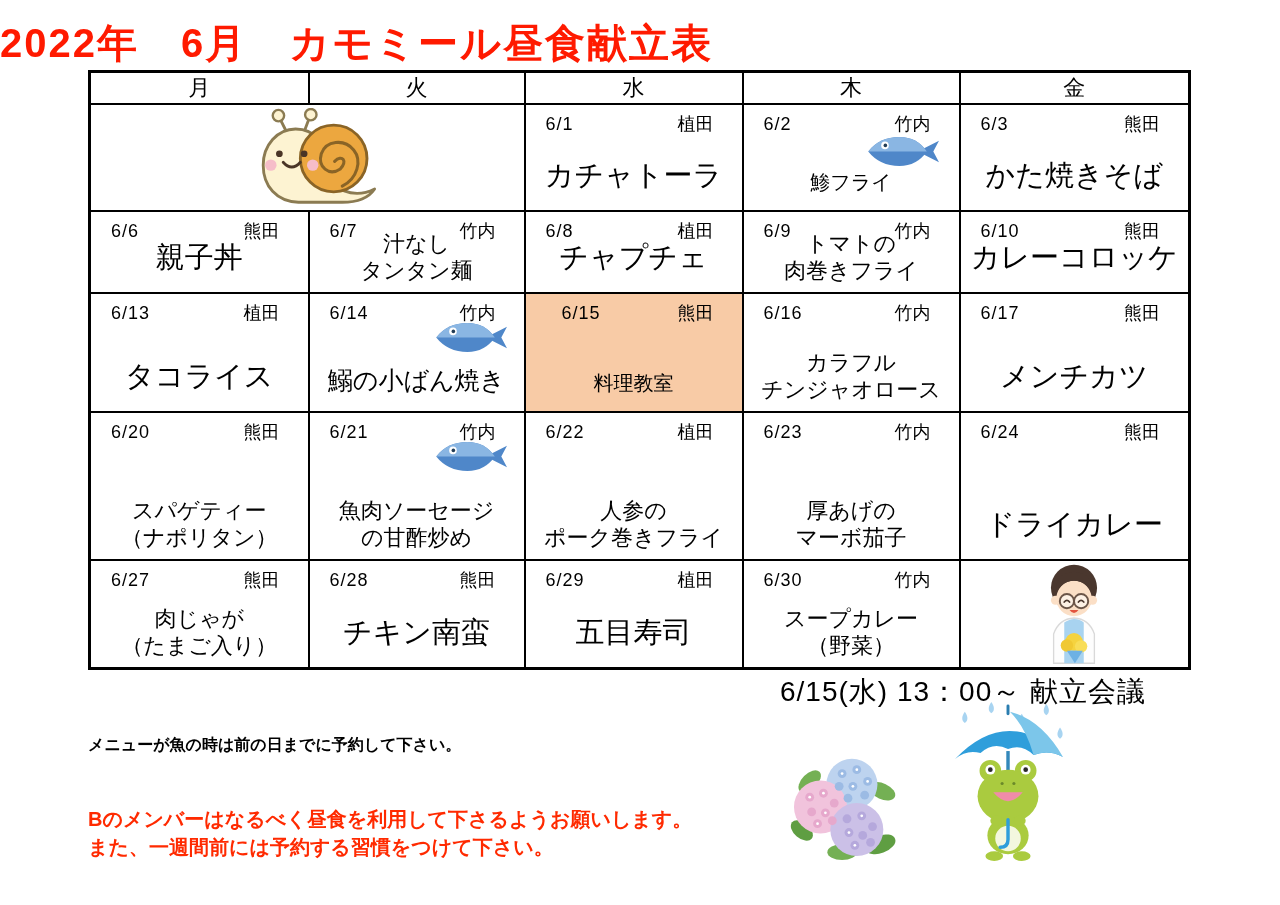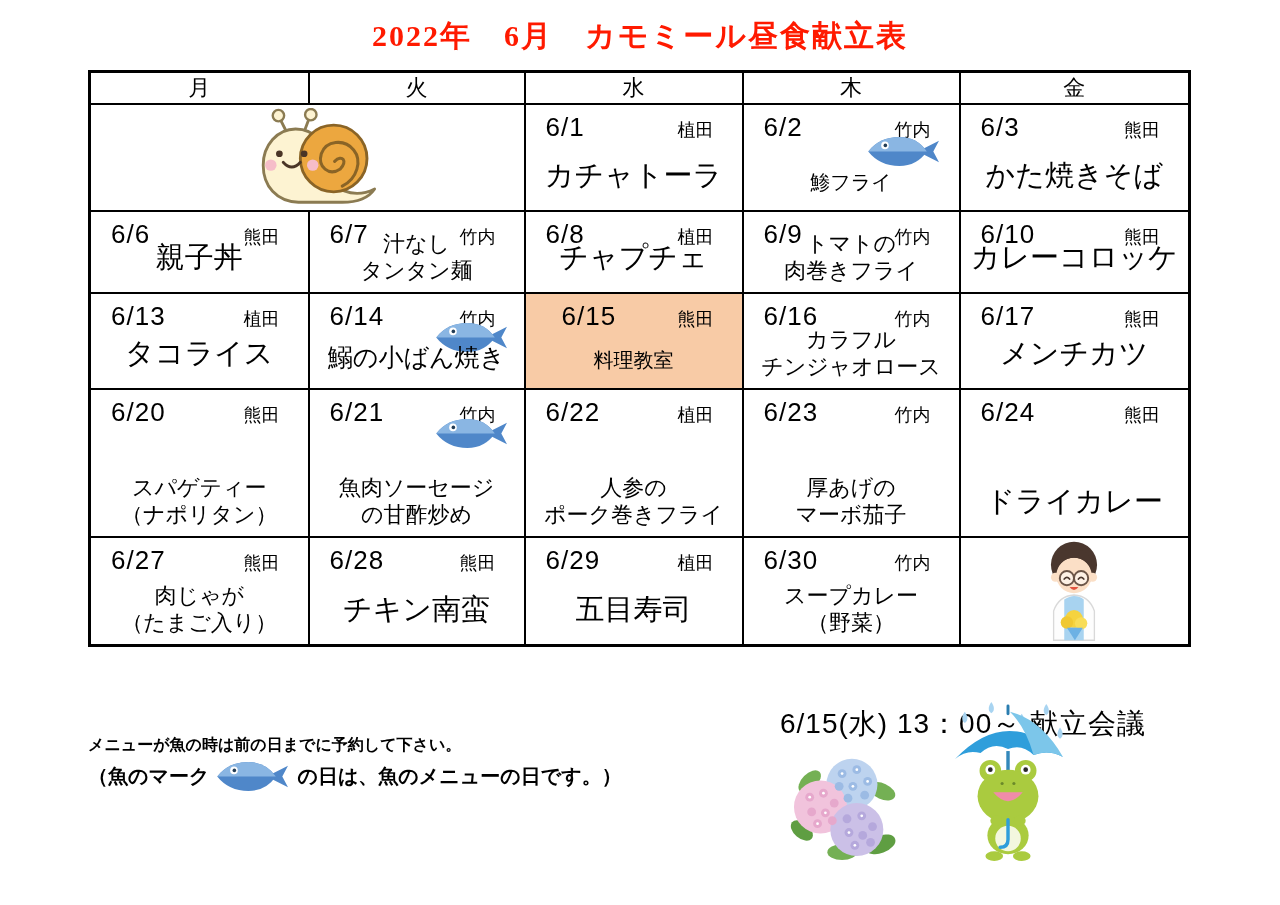--- a/index.html
+++ b/index.html
@@ -1,48 +1,48 @@
 <!DOCTYPE html>
 <html><head>
 <meta charset="utf-8">
 <style>
 * { box-sizing: border-box; margin: 0; padding: 0; }
 html, body { width: 1280px; height: 905px; background: #ffffff;
   font-family: "Liberation Sans", "DejaVu Sans", sans-serif; }
 .page { position: relative; width: 1280px; height: 905px; overflow: hidden; background: #fff; }
 
-.title { position: absolute; left: 0; top: 16px; width: 100%; text-align: center;
-  font-size: 30px; font-weight: bold; letter-spacing: 2px; color: #ff1a00; font-family: Liberation Serif, serif; }
+.title { position: absolute; left: 0; top: 16px; width: 100%; text-align: left;
+  font-size: 40px; font-weight: bold; letter-spacing: 2px; color: #ff1a00; }
 
 table.cal { position: absolute; left: 88px; top: 70px; border-collapse: collapse;
   table-layout: fixed; border: 3px solid #000; }
 .cal th, .cal td { border: 2px solid #000; padding: 0; }
 .cal th { font-size: 22px; font-weight: 400; height: 30px; }
 .cal td { position: relative; vertical-align: top; background: #fff; }
 td.hl { background: #f8cba6; padding-left: 16px; }
 
 .cell-head { display: flex; justify-content: space-between; align-items: baseline;
   padding: 7px 28px 0 20px; }
-.date { font-size: 26px; letter-spacing: 1px; }
+.date { font-size: 18px; letter-spacing: 1px; }
 .staff { font-size: 18px; }
 
 .menu { position: absolute; left: 2px; right: 2px; text-align: center; white-space: nowrap; }
 .menu.one { bottom: 14px; font-size: 29px; }
 .menu.one.big { font-size: 20px; }
 .menu.one.long { font-size: 25px; }
 .menu.two { bottom: 7px; font-size: 22px; line-height: 1.22; }
 
 .fish { width: 78px; height: 35px; }
 td .fish { position: absolute; top: 29px; right: 16px; }
 td .fish.lower { top: 26px; right: 13px; }
 
 .illust-wrap { position: absolute; inset: 0; display: flex; align-items: center; justify-content: center; }
 
 .note1 { position: absolute; left: 88px; top: 678px; font-size: 21px; font-weight: bold; }
-.meeting { position: absolute; left: 780px; top: 673px; font-size: 28px; letter-spacing: 1px; margin-top: 32px; }
+.meeting { position: absolute; left: 780px; top: 673px; font-size: 28px; letter-spacing: 1px; }
 .note2a { position: absolute; left: 88px; top: 735px; font-size: 16px; font-weight: bold; }
 .note2b { position: absolute; left: 88px; top: 755px; height: 42px; font-size: 20px; font-weight: bold;
   display: flex; align-items: center; }
 .note2b .fish { margin: 0 5px; }
 .warn { position: absolute; left: 88px; font-size: 20px; font-weight: bold; color: #ff2a00; }
 .warn.w1 { top: 806px; }
 .warn.w2 { top: 834px; }
 
 .hydrangea { position: absolute; left: 788px; top: 752px; }
 .frog { position: absolute; left: 946px; top: 700px; }
@@ -166,21 +166,21 @@
       </td>
       <td>
         <div class="cell-head">
           <span class="date">6/10</span>
           <span class="staff">熊田</span>
         </div>
         <div class="menu one">カレーコロッケ</div>
       </td>
     </tr>
 
-    <tr style="height:96px">
+    <tr style="height:119px">
       <td>
         <div class="cell-head">
           <span class="date">6/13</span>
           <span class="staff">植田</span>
         </div>
         <div class="menu one">タコライス</div>
       </td>
       <td>
         <div class="cell-head">
           <span class="date">6/14</span>
@@ -329,28 +329,23 @@
         </div>
       </td>
     </tr>
   </tbody>
     </table>
 
 
   <div class="meeting">6/15(水) 13：00～ 献立会議</div>
 
   <div class="note2a">メニューが魚の時は前の日までに予約して下さい。</div>
-  <div class="note2b">
-    <span>（魚のマーク</span>
-    <svg class="fish" viewBox="0 0 100 46">
-        <use href="#fish-sym"></use>
-      </svg>
-    <span>の日は、魚のメニューの日です。）</span>
-  </div>
-
+
+  <div class="warn w1" style="color: rgb(255, 42, 0);">Bのメンバーはなるべく昼食を利用して下さるようお願いします。</div>
+  <div class="warn w2" style="color: rgb(255, 42, 0);">また、一週間前には予約する習慣をつけて下さい。</div>
 
   <div class="hydrangea">
     <svg width="118" height="108" viewBox="0 0 120 110">
       <ellipse cx="22" cy="30" rx="14" ry="8" fill="#74b054" transform="rotate(-45 22 30)"></ellipse>
       <ellipse cx="96" cy="40" rx="14" ry="8" fill="#74b054" transform="rotate(25 96 40)"></ellipse>
       <ellipse cx="14" cy="80" rx="13" ry="8" fill="#5f9e42" transform="rotate(40 14 80)"></ellipse>
       <ellipse cx="94" cy="94" rx="16" ry="9" fill="#5f9e42" transform="rotate(-20 94 94)"></ellipse>
       <ellipse cx="55" cy="102" rx="15" ry="8" fill="#74b054"></ellipse>
       <circle cx="65" cy="33" r="26" fill="#bdd3ef"></circle>
       <circle cx="33" cy="56" r="27" fill="#f1c3dc"></circle>

